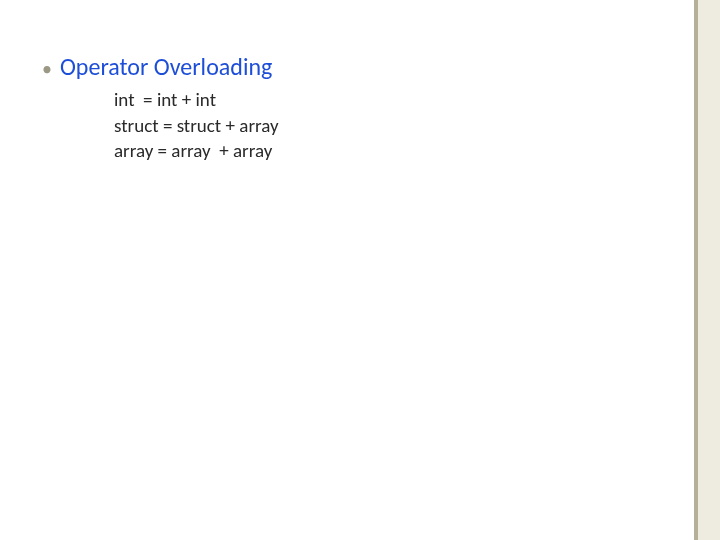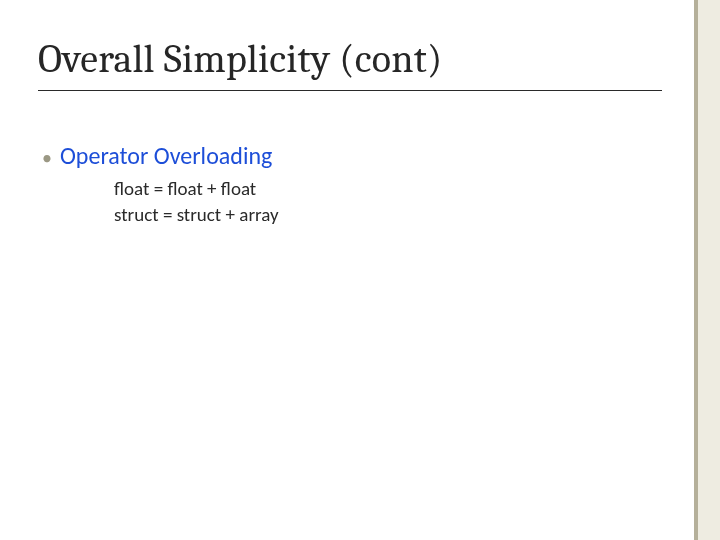--- a/index.html
+++ b/index.html
@@ -76,24 +76,24 @@
 </style>
 </head>
 <body>
 
 <div class="side-accent">
   <div class="bar-dark"></div>
   <div class="bar-light"></div>
 </div>
 
 <div class="slide">
-  <h1 class="title">Overall Simplicity (cont)</h1>
 
   <div class="bullet-row">
     <span class="bullet-dot">•</span>
     <span class="bullet-text">Operator Overloading</span>
   </div>
 
   <div class="code-block">
-    <div>float = float + float</div>
+    <div>int  = int + int</div>
     <div>struct = struct + array</div>
+    <div>array = array  + array</div>
   </div>
 </div>
 
 </body></html>

